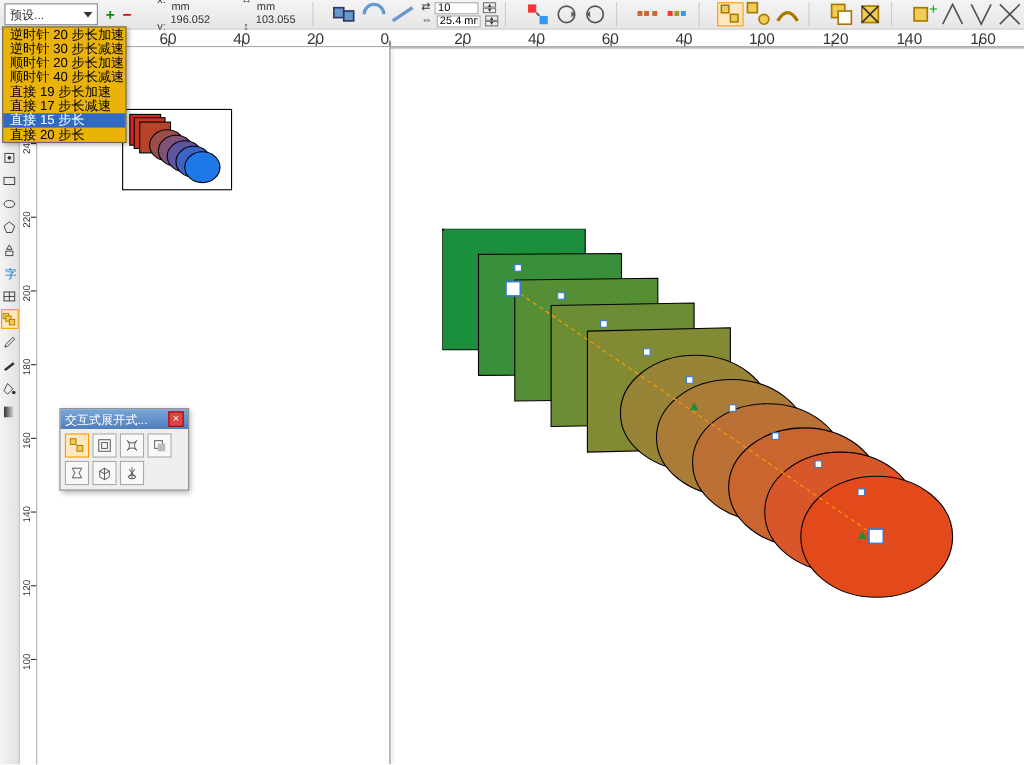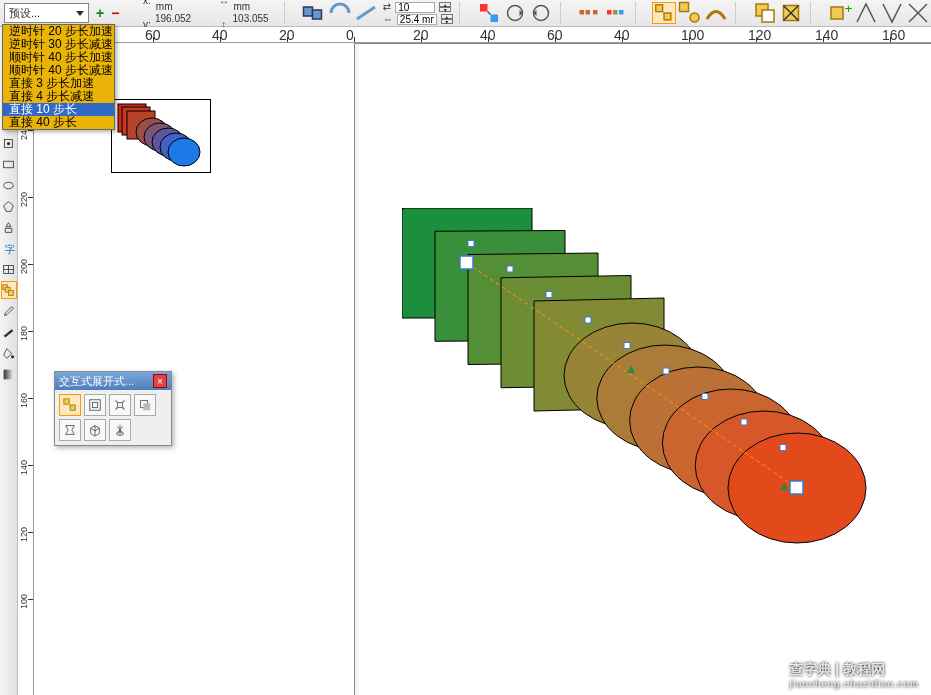--- a/index.html
+++ b/index.html
@@ -237,26 +237,26 @@
           <line x1="2" y1="2" x2="14" y2="14" stroke="#555"></line>
           <line x1="14" y1="2" x2="2" y2="14" stroke="#555"></line>
         </svg>
       </div>
   </div>
 </div>
 
 <div class="dropdown" id="dropdown">
     <div class="item">逆时针 20 步长加速</div>
     <div class="item">逆时针 30 步长减速</div>
-    <div class="item">顺时针 40 步长加速</div>
+    <div class="item">顺时针 20 步长加速</div>
     <div class="item">顺时针 40 步长减速</div>
-    <div class="item">直接 3 步长加速</div>
-    <div class="item">直接 4 步长减速</div>
-    <div class="item sel">直接 10 步长</div>
-    <div class="item">直接 40 步长</div>
+    <div class="item">直接 19 步长加速</div>
+    <div class="item">直接 17 步长减速</div>
+    <div class="item sel">直接 15 步长</div>
+    <div class="item">直接 20 步长</div>
   </div>
 
 <div class="ruler-h" id="rulerH">
     <div class="tick" style="left: 135px;">
       <span class="num">60</span>
       <span class="mark"></span>
     </div>
     <div class="tick" style="left: 202px;">
       <span class="num">40</span>
       <span class="mark"></span>
@@ -533,17 +533,13 @@
         <rect x="300" y="185.5" width="6" height="6" fill="#fff" stroke="#3a7bd5"></rect>
         <rect x="339" y="211" width="6" height="6" fill="#fff" stroke="#3a7bd5"></rect>
         <rect x="378" y="236.5" width="6" height="6" fill="#fff" stroke="#3a7bd5"></rect>
         <rect x="58" y="48" width="13" height="13" fill="#fff" stroke="#3a7bd5" stroke-width="1.5"></rect>
         <rect x="388" y="273" width="13" height="13" fill="#fff" stroke="#3a7bd5" stroke-width="1.5"></rect>
         <polygon points="225,165 233,165 229,158" fill="#1c8f3d"></polygon>
         <polygon points="378,282 386,282 382,275" fill="#1c8f3d"></polygon>
         <circle cx="0" cy="0" r="2" fill="#000"></circle>
       </svg></div>
 
-  <div class="watermark">
-    <span>查字典 | 教程网</span>
-    <span class="sub">jiaocheng.chazidian.com</span>
-  </div>
 </div>
 
 </body></html>

